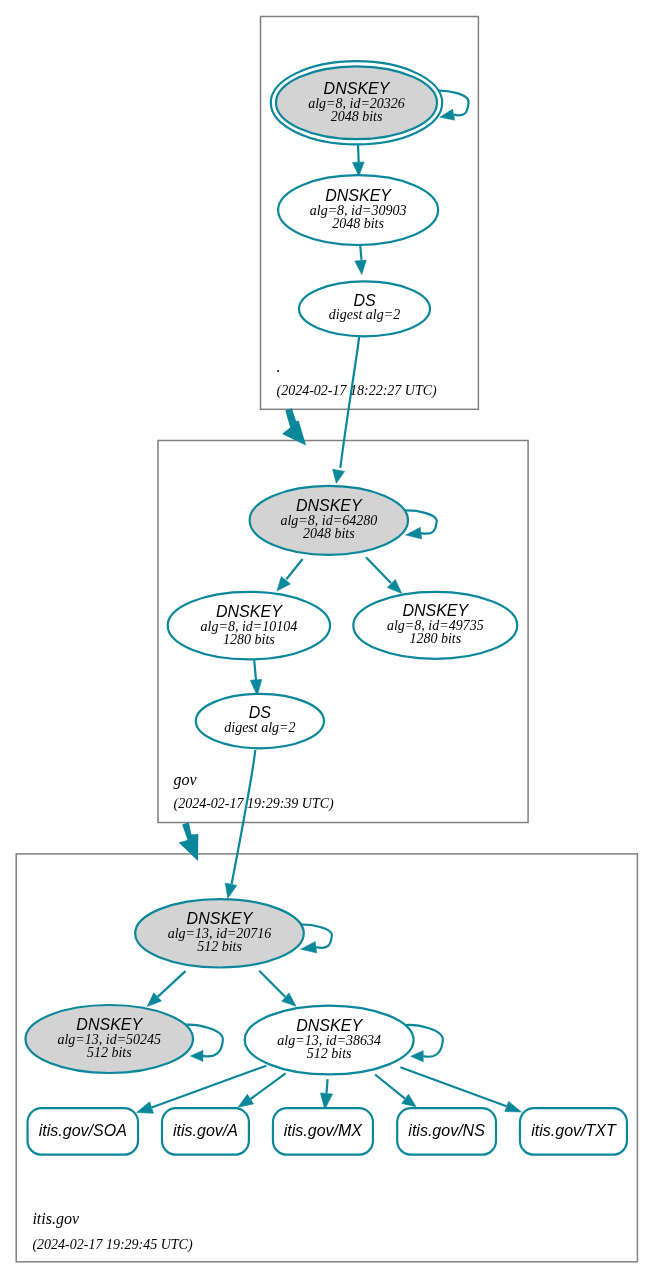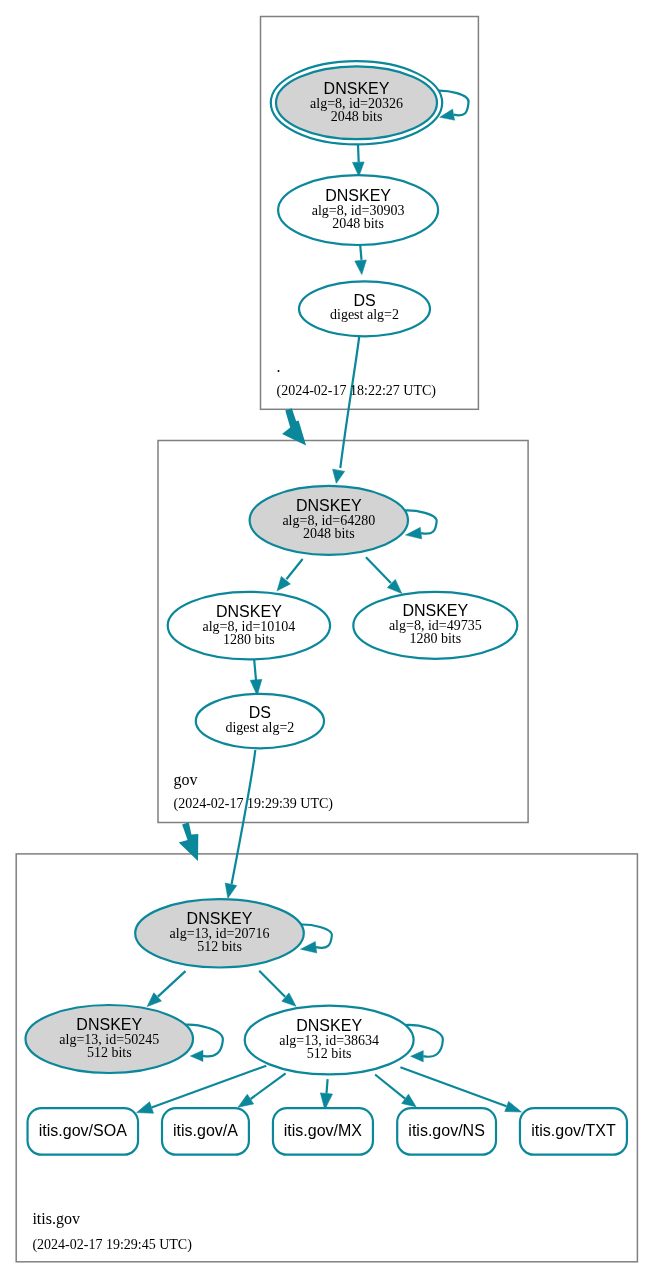--- a/index.html
+++ b/index.html
@@ -1,19 +1,19 @@
 <!DOCTYPE html>
 <html><head>
 <meta charset="utf-8">
 <title>DNSSEC authentication chain</title>
 <style>
   html,body{margin:0;padding:0;background:#ffffff;}
   body{width:653px;height:1278px;overflow:hidden;
        font-family:"Liberation Serif",serif;}
-  #diagram{position:absolute;left:0;top:0;width:621px;height:1278px;}
+  #diagram{position:absolute;left:0;top:0;width:621px;height:1278px;font-style:italic;}
   svg{display:block;}
   text{dominant-baseline:auto;}
   .node-title{font-family:"Liberation Sans",sans-serif;font-size:16px;fill:#000000;}
   .node-sub{font-family:"Liberation Serif",serif;font-size:14px;fill:#000000;}
   .zone-name{font-family:"Liberation Serif",serif;font-size:16px;fill:#000000;}
   .zone-time{font-family:"Liberation Serif",serif;font-size:14px;fill:#000000;}
 </style>
 </head>
 <body>
 

